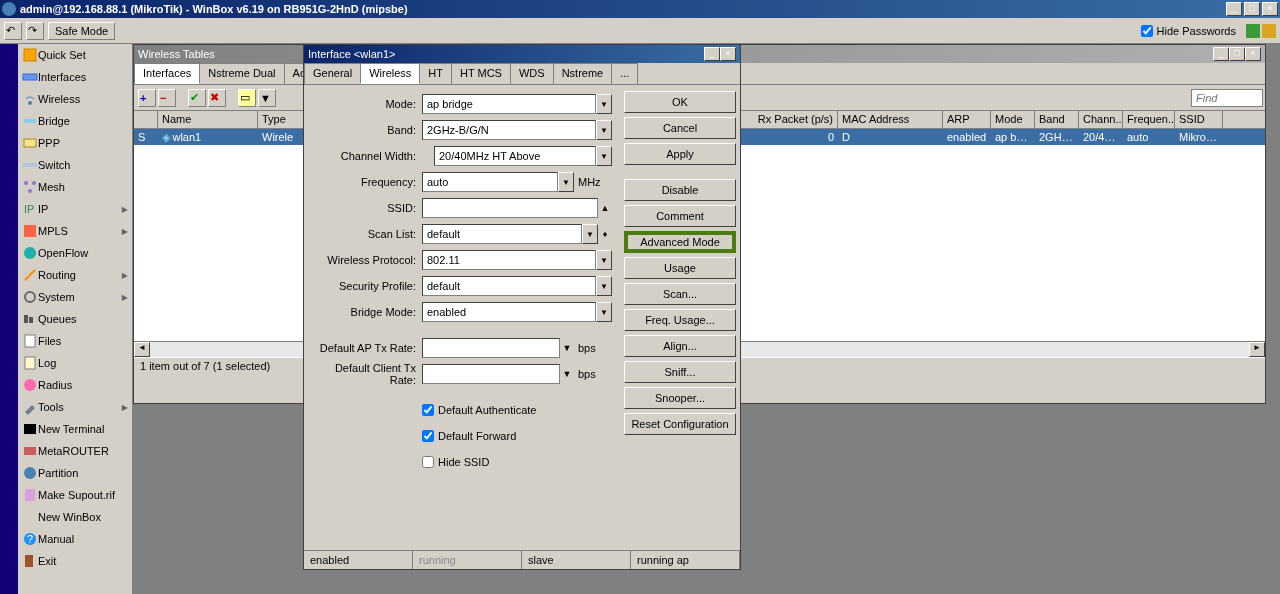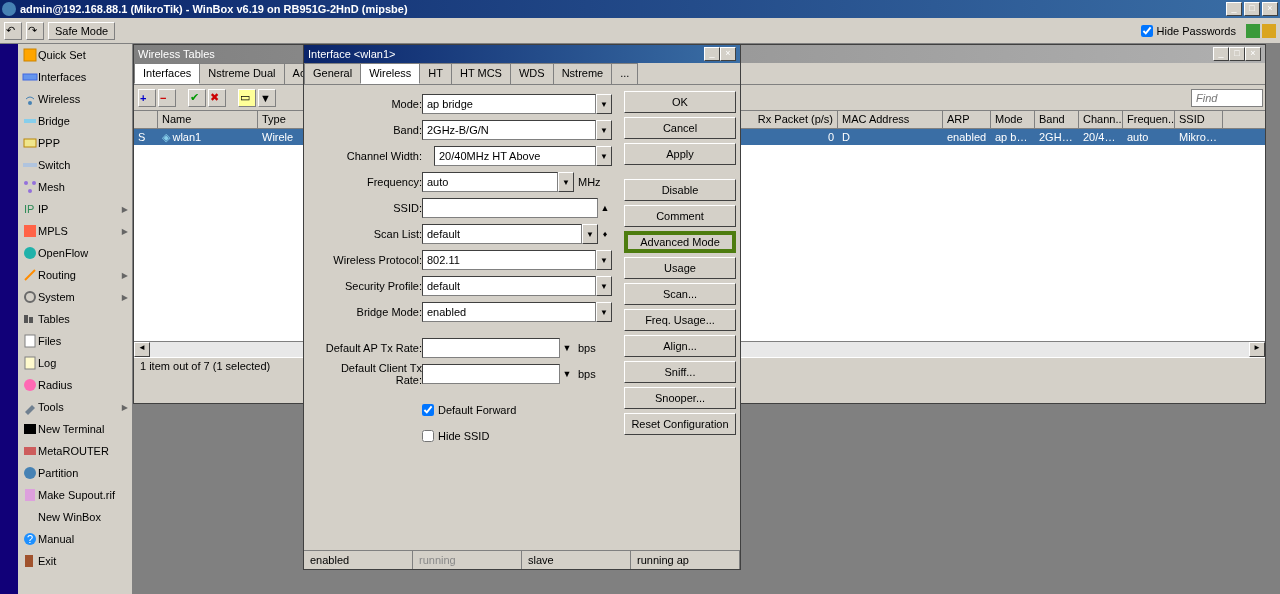--- a/index.html
+++ b/index.html
@@ -36,21 +36,21 @@
 .table-header { display: flex; background: #d4d0c8; border-bottom: 1px solid #808080; height: 18px; }
 .th { border-right: 1px solid #808080; padding: 2px 4px; overflow: hidden; white-space: nowrap; }
 .table-row { display: flex; height: 16px; align-items: center; }
 .table-row.selected { background: #3a6ea5; color: #fff; }
 .td { padding: 1px 4px; overflow: hidden; white-space: nowrap; text-overflow: ellipsis; }
 .status-bar { height: 18px; background: #d4d0c8; border-top: 1px solid #fff; padding: 2px 6px; display: flex; }
 .form-body { display: flex; }
 .form-left { flex: 1; padding: 8px; }
 .form-right { width: 120px; padding: 6px 4px; display: flex; flex-direction: column; gap: 4px; }
 .form-row { display: flex; align-items: center; margin-bottom: 4px; height: 22px; }
-.form-label { width: 110px; text-align: right; }
+.form-label { width: 110px; text-align: right; padding-right: 6px; }
 .form-input { flex: 1; height: 20px; border: 1px solid #808080; border-top-color: #404040; border-left-color: #404040; background: #fff; padding: 0 4px; display: flex; align-items: center; }
 .form-select { display: flex; }
 .form-select .form-input { flex: 1; }
 .dd-btn { width: 16px; height: 20px; background: #d4d0c8; border: 1px solid #fff; border-right-color: #404040; border-bottom-color: #404040; cursor: pointer; display: flex; align-items: center; justify-content: center; font-size: 8px; }
 .form-unit { margin-left: 4px; width: 34px; }
 .arr-btn { width: 14px; height: 14px; cursor: pointer; display: flex; align-items: center; justify-content: center; font-size: 9px; color: #000; }
 .dlg-btn { height: 22px; background: #d4d0c8; border: 1px solid #fff; border-right-color: #404040; border-bottom-color: #404040; cursor: pointer; }
 .dlg-btn.highlight { border: 4px solid #4d7c0f; }
 .form-status { display: flex; border-top: 1px solid #808080; }
 .fs-cell { flex: 1; border-right: 1px solid #808080; padding: 3px 6px; background: #d4d0c8; }
@@ -169,21 +169,21 @@
           <circle cx="8" cy="8" r="5" fill="none" stroke="#696969" stroke-width="2"></circle>
         </svg>
         <span>System</span>
         <span class="arrow">▶</span>
       </div>
     <div class="sidebar-item">
         <svg class="icon">
           <rect x="2" y="4" width="4" height="8" fill="#555"></rect>
           <rect x="7" y="6" width="4" height="6" fill="#555"></rect>
         </svg>
-        <span>Tables</span>
+        <span>Queues</span>
       </div>
     <div class="sidebar-item">
         <svg class="icon">
           <rect x="3" y="2" width="10" height="12" fill="#fff" stroke="#808080"></rect>
         </svg>
         <span>Files</span>
       </div>
     <div class="sidebar-item">
         <svg class="icon">
           <rect x="3" y="2" width="10" height="12" fill="#fffacd" stroke="#808080"></rect>
@@ -407,20 +407,27 @@
               <div class="form-label">Default Client Tx Rate:</div>
               <div class="form-input"></div>
               <div class="arr-btn">▼</div>
               <div class="form-unit">bps</div>
             </div>
           <div style="height:10px;"></div>
           <div class="form-row">
               <div class="form-label"></div>
               <label class="checkbox-label">
                 <input type="checkbox" checked="" style="">
+                <span>Default Authenticate</span>
+              </label>
+            </div>
+          <div class="form-row">
+              <div class="form-label"></div>
+              <label class="checkbox-label">
+                <input type="checkbox" checked="" style="">
                 <span>Default Forward</span>
               </label>
             </div>
           <div class="form-row">
               <div class="form-label"></div>
               <label class="checkbox-label">
                 <input type="checkbox" style="">
                 <span>Hide SSID</span>
               </label>
             </div>

